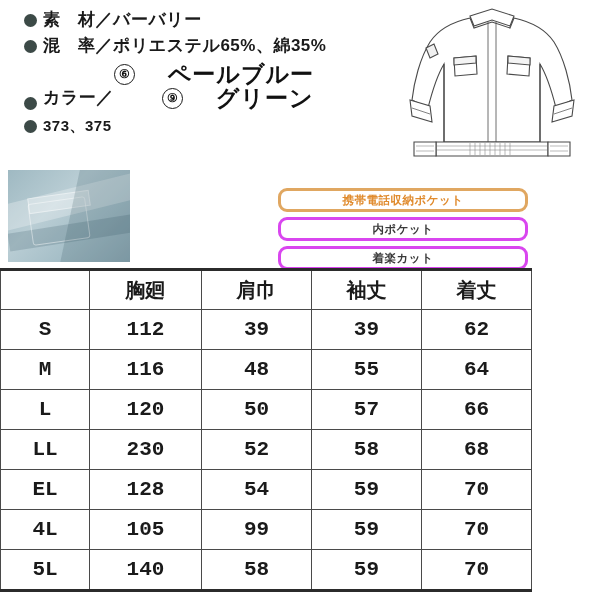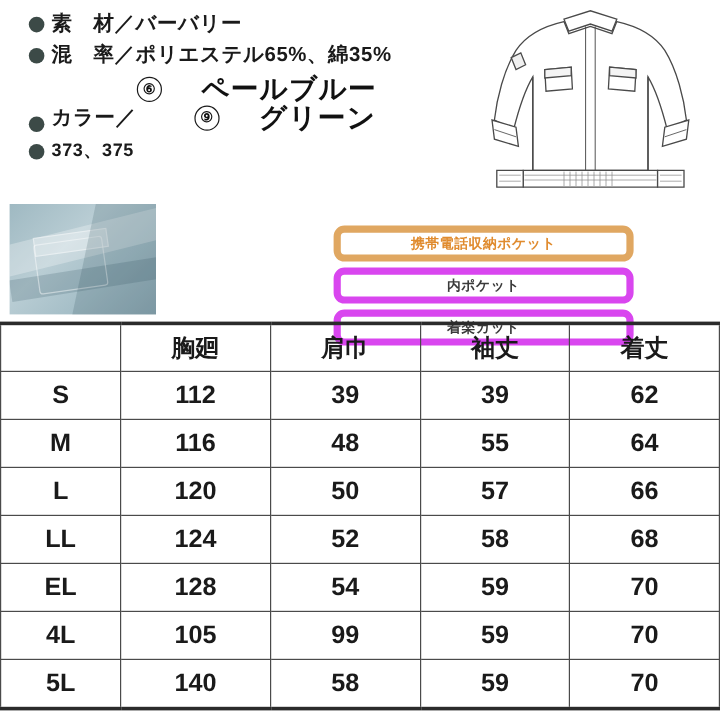--- a/index.html
+++ b/index.html
@@ -156,21 +156,21 @@
 
   
   .features {
     position: absolute;
     left: 278px;
     top: 188px;
     width: 250px;
   }
   .feature {
     height: 18px;
-    border: 6px solid #d946ef;
+    border: 3px solid #d946ef;
     border-radius: 9px;
     display: flex;
     align-items: center;
     justify-content: center;
     font-size: 11.5px;
     font-weight: bold;
     margin-bottom: 5px;
     background: #ffffff;
     color: #3a3a3a;
     letter-spacing: 0.5px;
@@ -178,22 +178,23 @@
   .feature.accent {
     color: #e08b2e;
     border-color: #e0a761;
   }
 
   
   .size-table {
     position: absolute;
     left: 0px;
     top: 268px;
-    width: 600px;
+    width: 532px;
     border-collapse: collapse;
+    font-family: Liberation Mono, monospace;
   }
   .size-table td, .size-table th {
     border: 1px solid #4a4a4a;
     font-size: 21px;
     font-weight: bold;
     text-align: center;
     color: #1a1a1a;
     padding: 0;
   }
   .size-table .hdr td {
@@ -348,21 +349,21 @@
       </tr>
       <tr>
         <td>L</td>
         <td class="cell-num">120</td>
         <td class="cell-num">50</td>
         <td class="cell-num">57</td>
         <td class="cell-num">66</td>
       </tr>
       <tr>
         <td>LL</td>
-        <td class="cell-num">124</td>
+        <td class="cell-num">230</td>
         <td class="cell-num">52</td>
         <td class="cell-num">58</td>
         <td class="cell-num">68</td>
       </tr>
       <tr>
         <td>EL</td>
         <td class="cell-num">128</td>
         <td class="cell-num">54</td>
         <td class="cell-num">59</td>
         <td class="cell-num">70</td>

